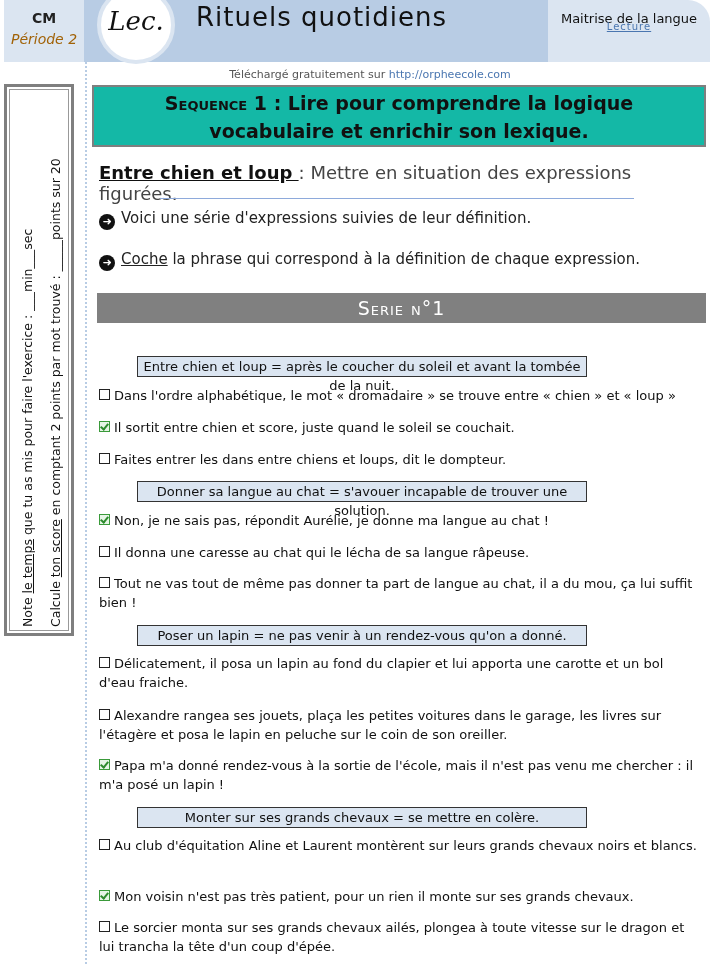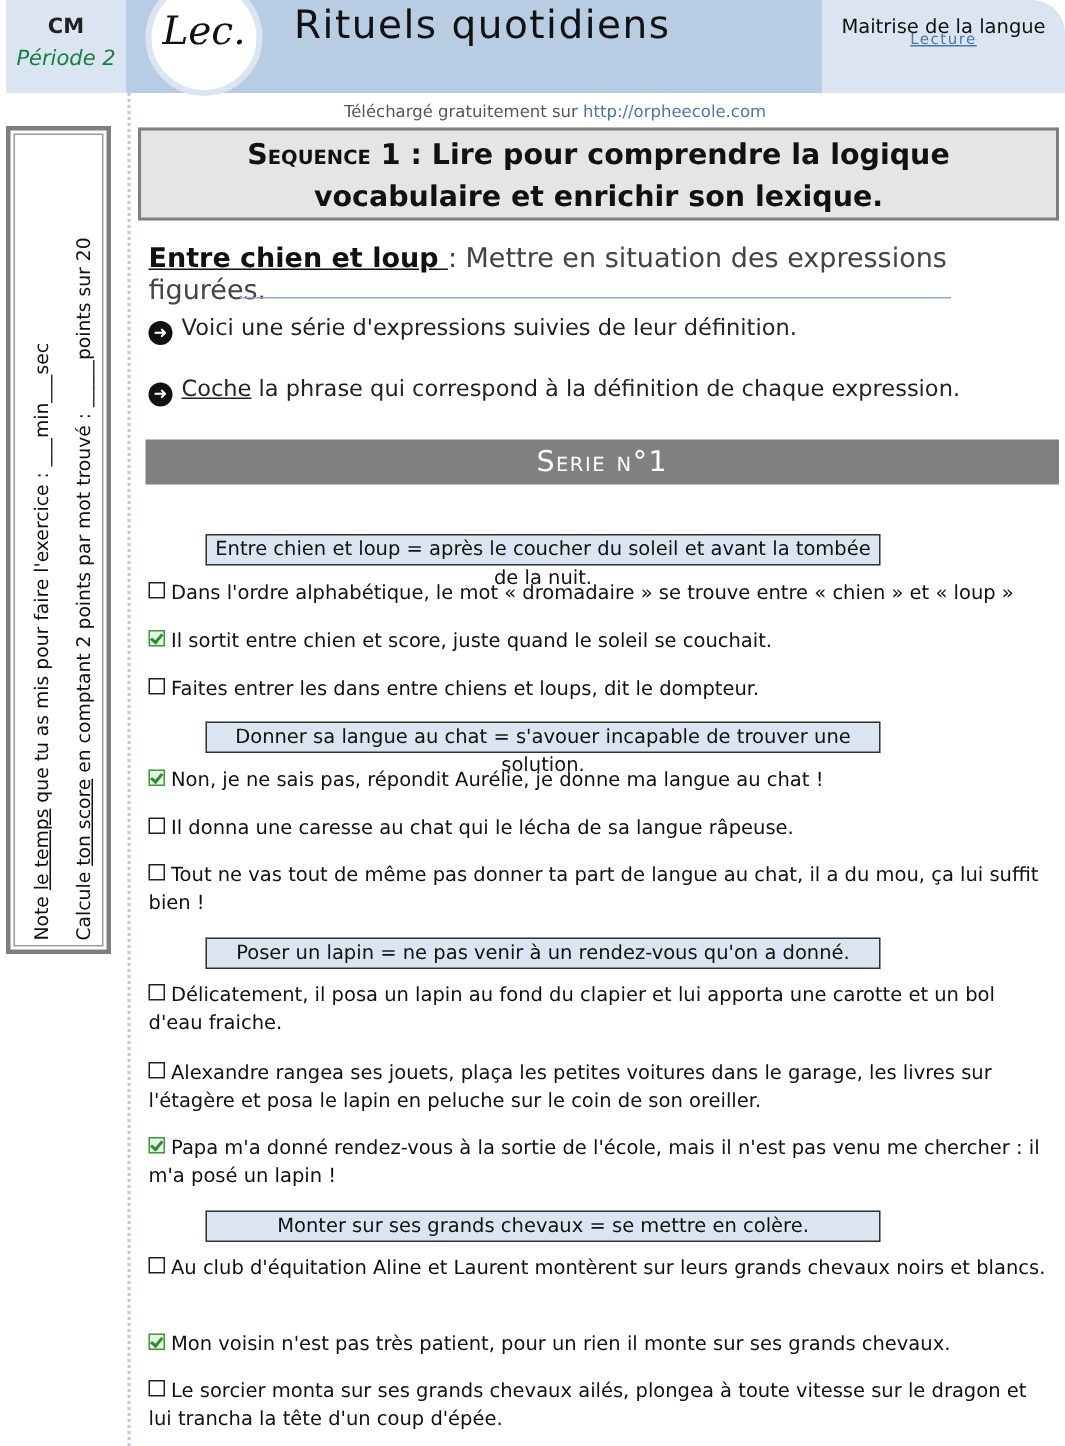--- a/index.html
+++ b/index.html
@@ -1,33 +1,33 @@
 <!DOCTYPE html>
 <html><head>
 <meta charset="utf-8">
 <style>
   html,body{margin:0;padding:0;}
   body{width:710px;height:964px;position:relative;background:#fff;overflow:hidden;font-family:"DejaVu Sans",sans-serif;color:#111;}
   .hdr-left{position:absolute;left:4px;top:0;width:80px;height:62px;background:#dbe5f1;border-radius:0 0 0 0;}
   .hdr-left .cm{position:absolute;top:10px;width:80px;text-align:center;font-size:14px;font-weight:bold;color:#222;}
-  .hdr-left .per{position:absolute;top:31px;width:80px;text-align:center;font-size:14px;font-style:italic;color:#15803d;}
+  .hdr-left .per{position:absolute;top:31px;width:80px;text-align:center;font-size:14px;font-style:italic;color:#a16207;}
   .hdr-mid{position:absolute;left:84px;top:0;width:464px;height:62px;background:#b8cce4;}
   .hdr-right{position:absolute;left:548px;top:0;width:162px;height:62px;background:#dbe5f1;border-radius:0 22px 0 0;}
   .hdr-right .mdl{position:absolute;top:11px;width:162px;text-align:center;font-size:13px;color:#111;}
   .hdr-right .lec{position:absolute;top:21px;width:162px;text-align:center;font-size:10px;color:#4a76b0;letter-spacing:1px;text-decoration:underline;}
   .circle{position:absolute;left:97px;top:-14px;width:70px;height:70px;border-radius:50%;background:#fff;border:4px solid #dbe5f1;}
   .circle span{position:absolute;top:16px;width:70px;text-align:center;font-family:"DejaVu Serif",serif;font-style:italic;font-size:26px;}
   .title{position:absolute;left:196px;top:2px;font-size:26px;letter-spacing:1px;color:#111;}
   .dots{position:absolute;left:85px;top:62px;height:902px;border-left:2px dotted #b8cce4;}
   .dl{position:absolute;left:0;top:68px;width:710px;text-align:center;font-size:11px;color:#555;padding-left:30px;box-sizing:border-box;}
   .dl a{color:#4a76b0;text-decoration:none;}
   .sidebar{position:absolute;left:4px;top:84px;width:70px;height:552px;border:3px solid #7f7f7f;box-sizing:border-box;background:#fff;}
   .sidebar .inner{position:absolute;left:2px;top:2px;right:2px;bottom:2px;border:1px solid #999;}
   .vtext{position:absolute;white-space:nowrap;transform-origin:left top;transform:rotate(-90deg);font-size:12.5px;}
-  .seq{position:absolute;left:92px;top:85px;width:614px;height:62px;background:#e5e5e5;border:2px solid #7f7f7f;box-sizing:border-box;text-align:center;font-weight:bold;font-size:19px;line-height:28px;padding-top:2px;}
+  .seq{position:absolute;left:92px;top:85px;width:614px;height:62px;background:#14b8a6;border:2px solid #7f7f7f;box-sizing:border-box;text-align:center;font-weight:bold;font-size:19px;line-height:28px;padding-top:2px;}
   .seq .sc{font-variant:small-caps;}
   .sub{position:absolute;left:99px;top:162px;font-size:18px;}
   .sub b{text-decoration:underline;}
   .sub .desc{color:#444;font-weight:normal;}
   .rule{position:absolute;left:160px;top:198px;width:474px;border-top:1px solid #8eaadb;}
   .instr{position:absolute;left:99px;font-size:15px;font-family:"DejaVu Sans",sans-serif;color:#222;}
   .instr .arr{display:inline-block;width:16px;height:16px;border-radius:50%;background:#111;color:#fff;font-size:11px;text-align:center;line-height:16px;margin-right:6px;vertical-align:-2px;}
   .serie{position:absolute;left:97px;top:293px;width:609px;height:30px;background:#808080;color:#fff;text-align:center;font-size:19px;line-height:30px;font-variant:small-caps;letter-spacing:1px;}
   .defbox{position:absolute;left:137px;width:450px;height:21px;background:#dbe5f1;border:1px solid #333;box-sizing:border-box;text-align:center;font-size:13px;line-height:19px;}
   .opt{position:absolute;left:99px;width:600px;font-size:13px;line-height:19px;}

